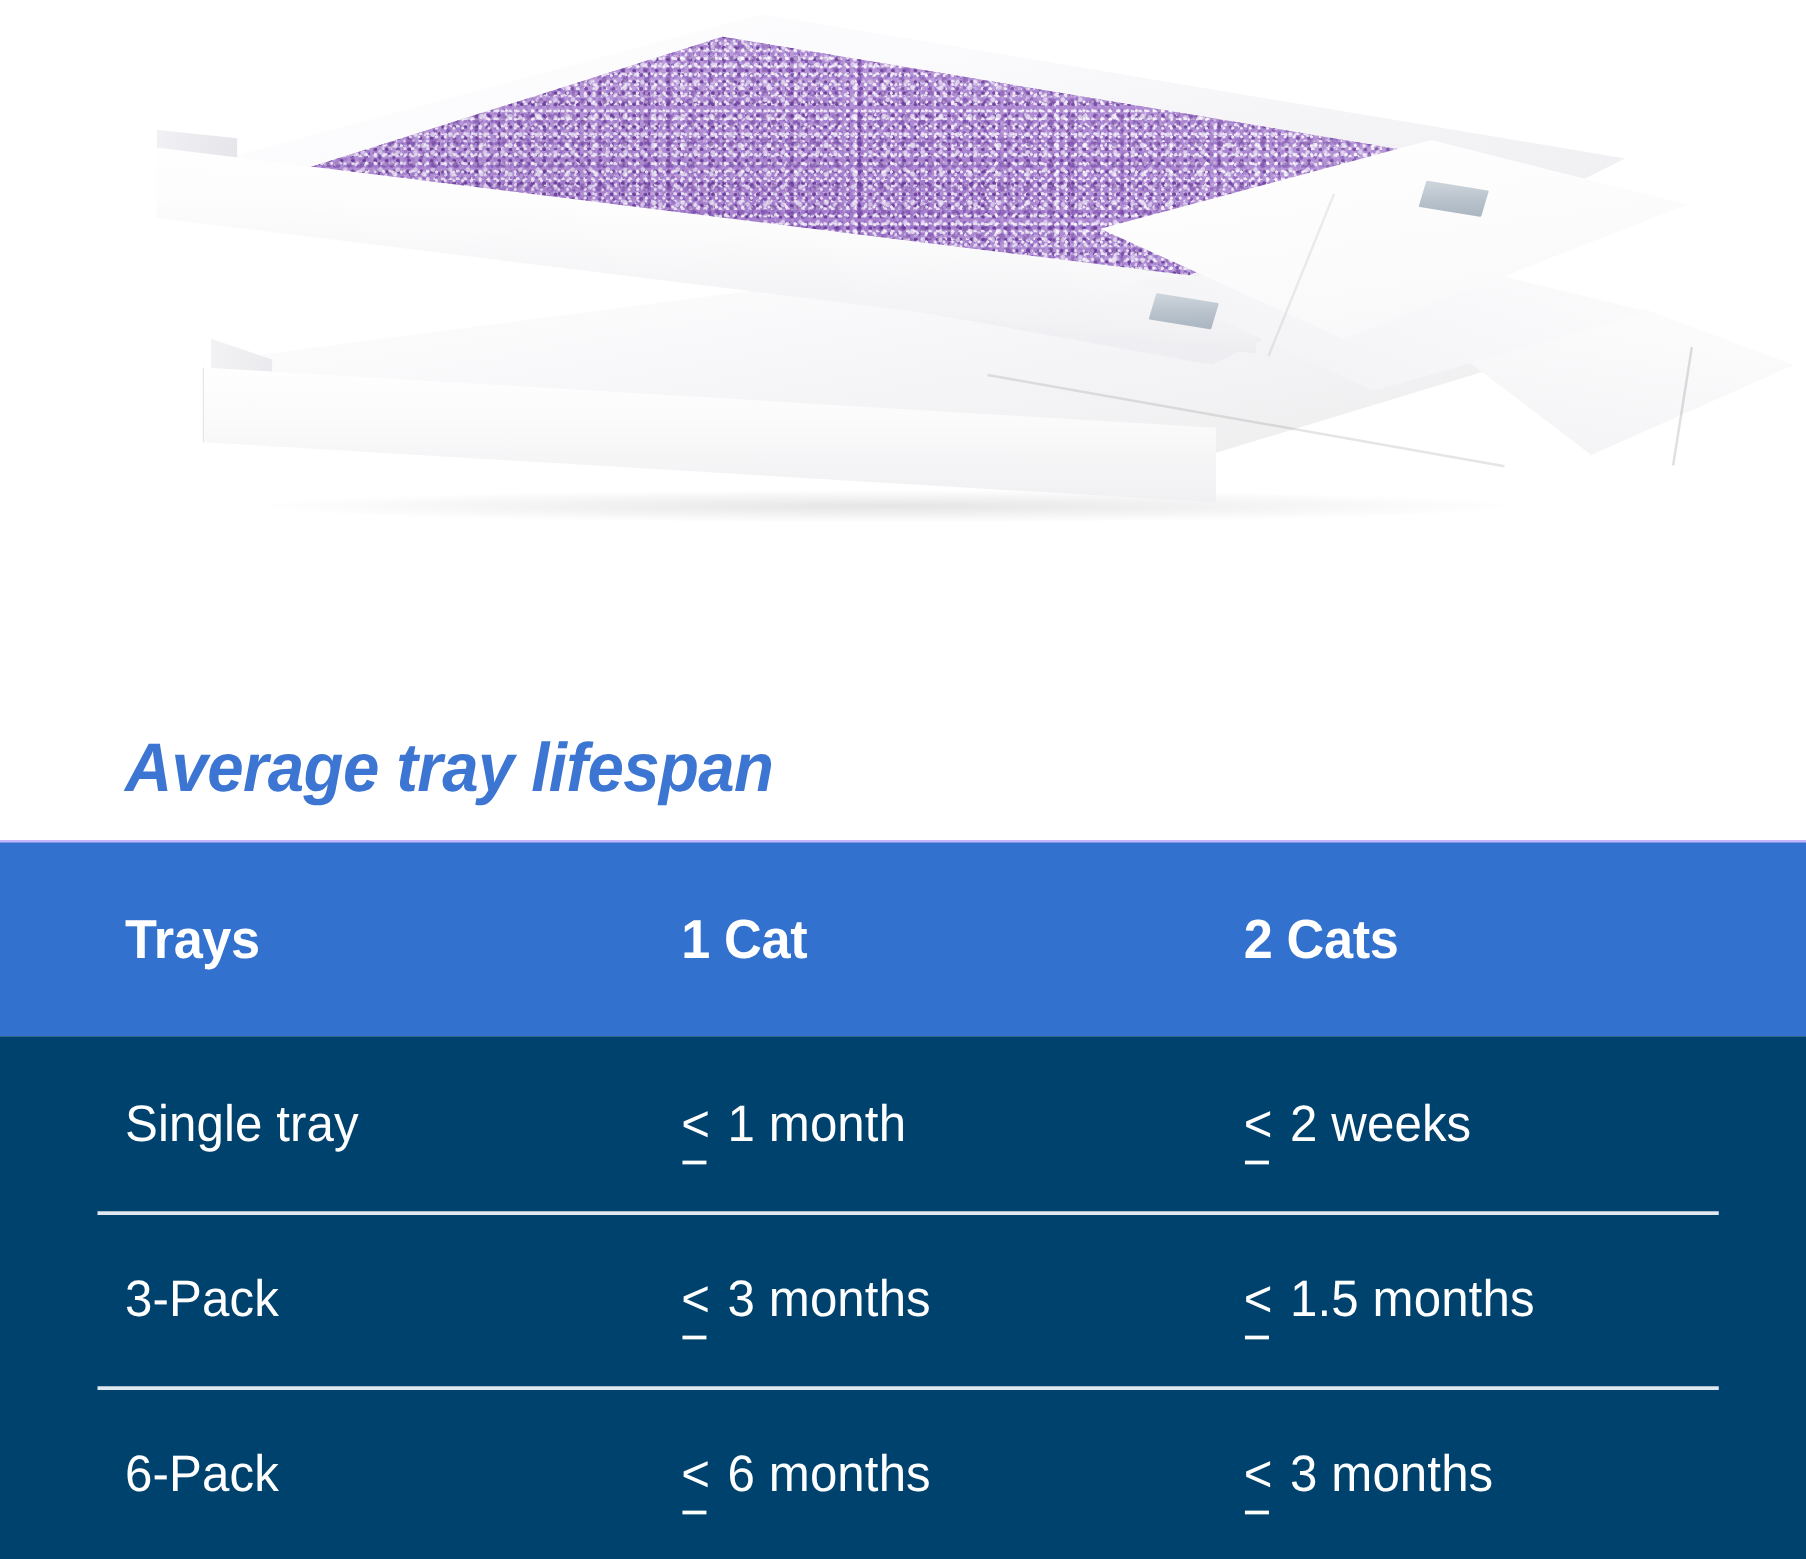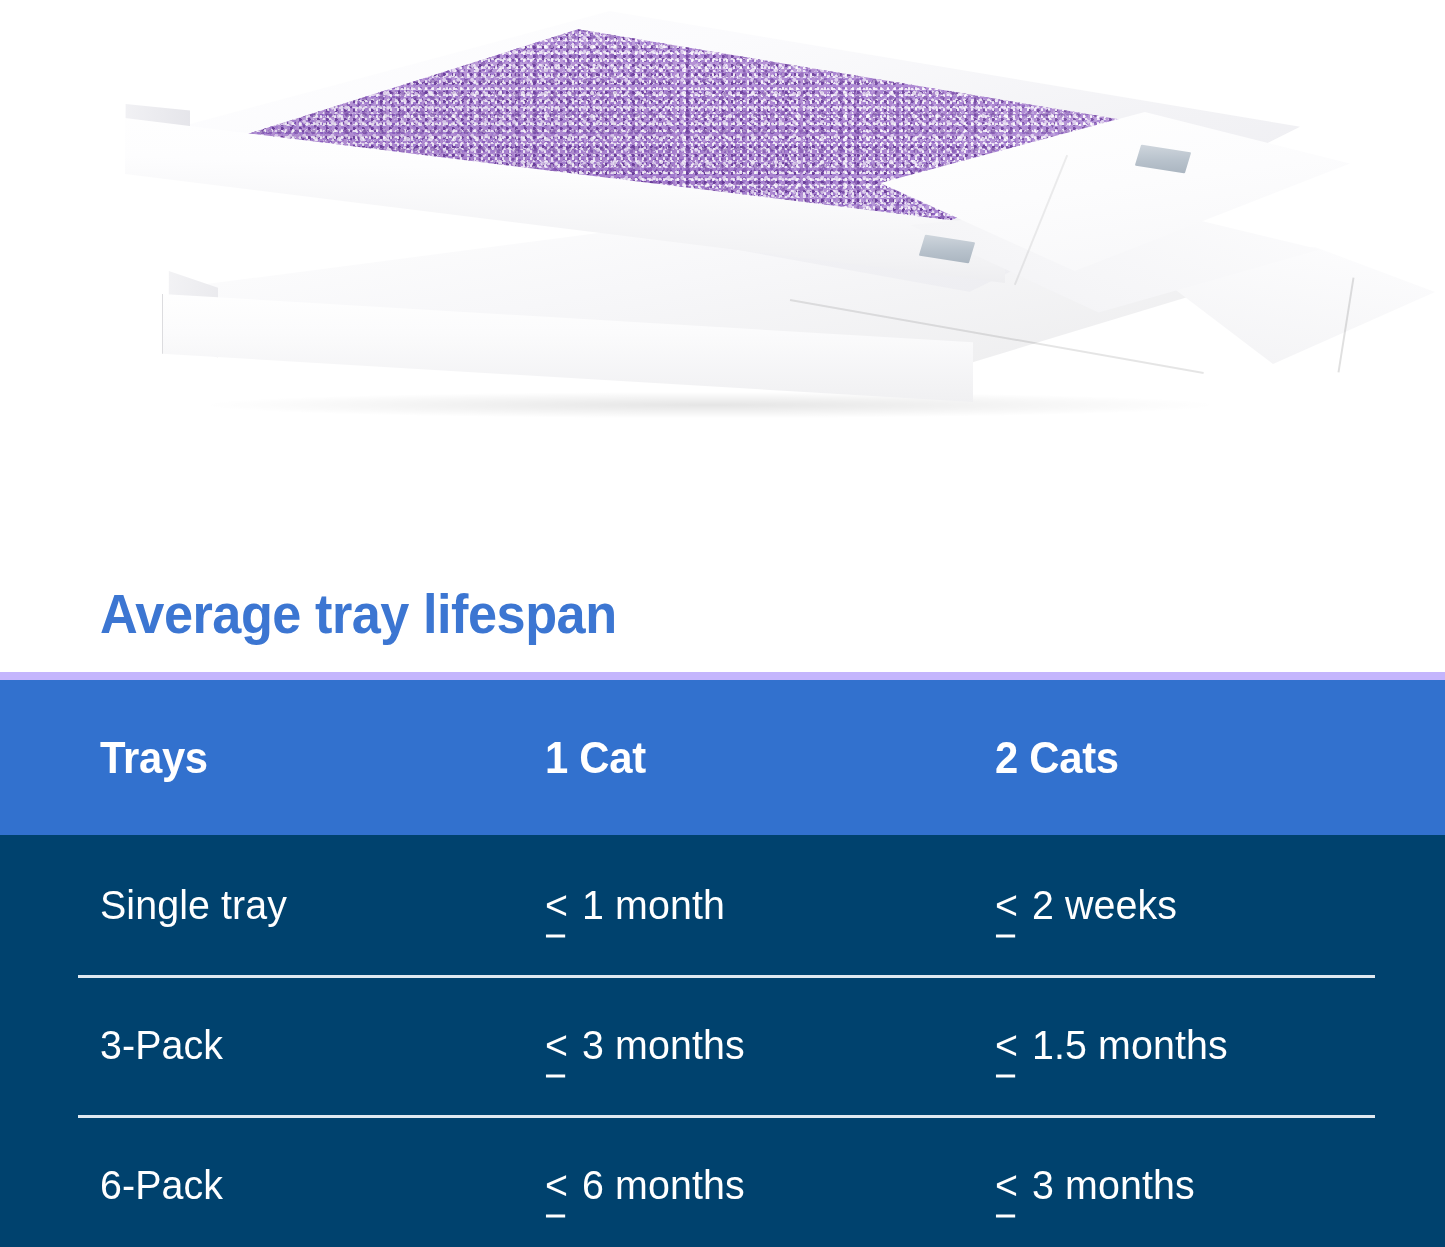--- a/index.html
+++ b/index.html
@@ -215,20 +215,21 @@
     background: radial-gradient(ellipse at center, rgba(0,0,0,0.10) 0%, rgba(0,0,0,0.0) 72%);
   }
 
   
   .title-band {
     position: absolute;
     left: 0; top: 540px;
     width: 1445px;
     height: 132px;
     background: #ffffff;
+    font-style: italic;
   }
   .chart-title {
     position: absolute;
     left: 100px;
     top: 42px;
     margin: 0;
     font-family: "Liberation Sans", sans-serif;
     font-size: 55px;
     font-weight: bold;
     letter-spacing: -0.5px;
@@ -243,21 +244,21 @@
     position: absolute;
     left: 0; top: 672px;
     width: 1445px;
     height: 575px;
   }
   .thead {
     position: relative;
     width: 1445px;
     height: 155px;
     background: #3271CE;
-    border-top: 8px solid #c4b5fd;
+    border-top: 2px solid #c4b5fd;
   }
   .tbody {
     position: relative;
     width: 1445px;
     height: 420px;
     background: #00426E;
   }
   .trow {
     position: relative;
     width: 1229px;

